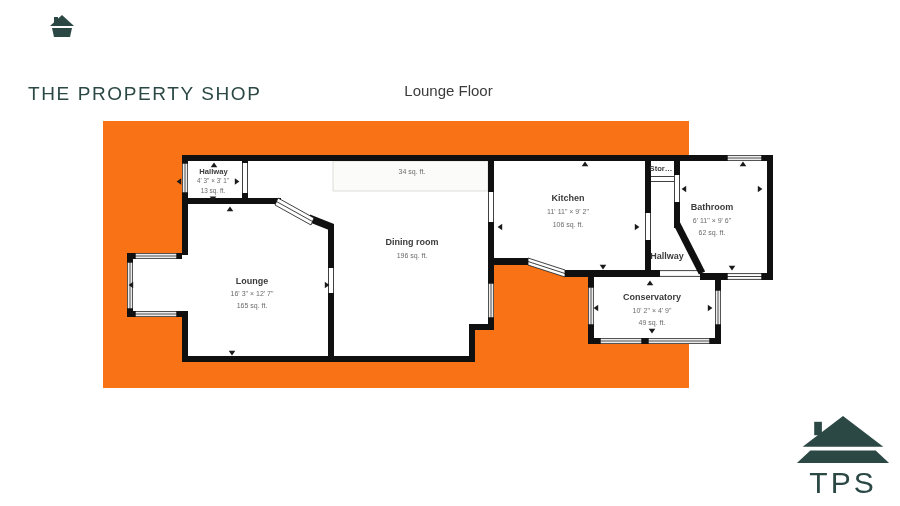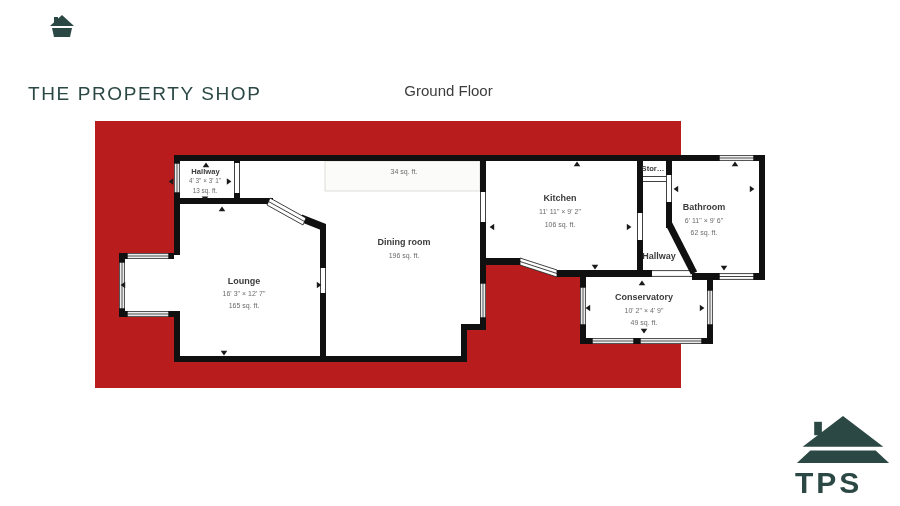--- a/index.html
+++ b/index.html
@@ -10,27 +10,27 @@
   .brand-text {
     position:absolute; left:28px; top:40px; white-space:nowrap;
     font-size:19px; letter-spacing:1.6px; color:#2b4845; font-weight:400;margin-top:43px;
   }
   .brand-icon { position:absolute; left:50px; top:15px; }
   .floor-title {
     position:absolute; left:0; top:82px; width:897px; text-align:center;
     font-size:15px; color:#3c3c3c;
   }
   .plan-wrap {
-    position:absolute; left:95px; top:121px; width:586px; height:267px;
-    background:#b91c1c;
+    position:absolute; left:103px; top:121px; width:586px; height:267px;
+    background:#f97316;
   }
   .badge-icon { position:absolute; left:795px; top:416px; }
   .badge-text {
-    position:absolute; left:795px; top:466px; width:96px; text-align:left;
-    font-size:30px; letter-spacing:3px; color:#2b4845; font-weight:700;
+    position:absolute; left:795px; top:466px; width:96px; text-align:center;
+    font-size:30px; letter-spacing:3px; color:#2b4845; font-weight:400;
   }
   svg text { text-anchor:middle; font-family:"Liberation Sans", sans-serif; }
   .rname   { font-size:9px;   font-weight:bold; fill:#3b3b3b; }
   .rname-sm{ font-size:7.6px; font-weight:bold; fill:#3b3b3b; }
   .rsub    { font-size:7px;   fill:#6b6b6b; }
   .rsub-sm { font-size:6.4px; fill:#6b6b6b; }
   .wall { fill:#101010; }
   .wline { stroke:#101010; stroke-width:0.8; fill:none; }
   .win { fill:#ffffff; }
   .arrow { fill:#1a1a1a; }
@@ -40,21 +40,21 @@
 
 <div>
   <svg class="brand-icon" width="24" height="24" viewBox="0 0 24 24">
     <rect x="4" y="2" width="4" height="8" fill="#2b4845"></rect>
     <polygon points="12,0 24,11 0,11" fill="#2b4845"></polygon>
     <polygon points="2,13 22,13 20,22 4,22" fill="#2b4845"></polygon>
   </svg>
   <div class="brand-text">THE PROPERTY SHOP</div>
 </div>
 
-<div class="floor-title">Ground Floor</div>
+<div class="floor-title">Lounge Floor</div>
 
 <div class="plan-wrap">
 <svg width="690" height="267" viewBox="0 0 690 267">
 
   <polygon fill="#ffffff" points="
     79,34 670,34 670,159 618,159 618,223 485,223 485,156 462,156 425,144 391,144
     391,209 372,209 372,241 79,241 79,196 24,196 24,132 79,132"></polygon>
 
   <rect x="230" y="40" width="155" height="30" fill="#fbfbfa" stroke="#d8d6d0" stroke-width="0.8"></rect>
 

